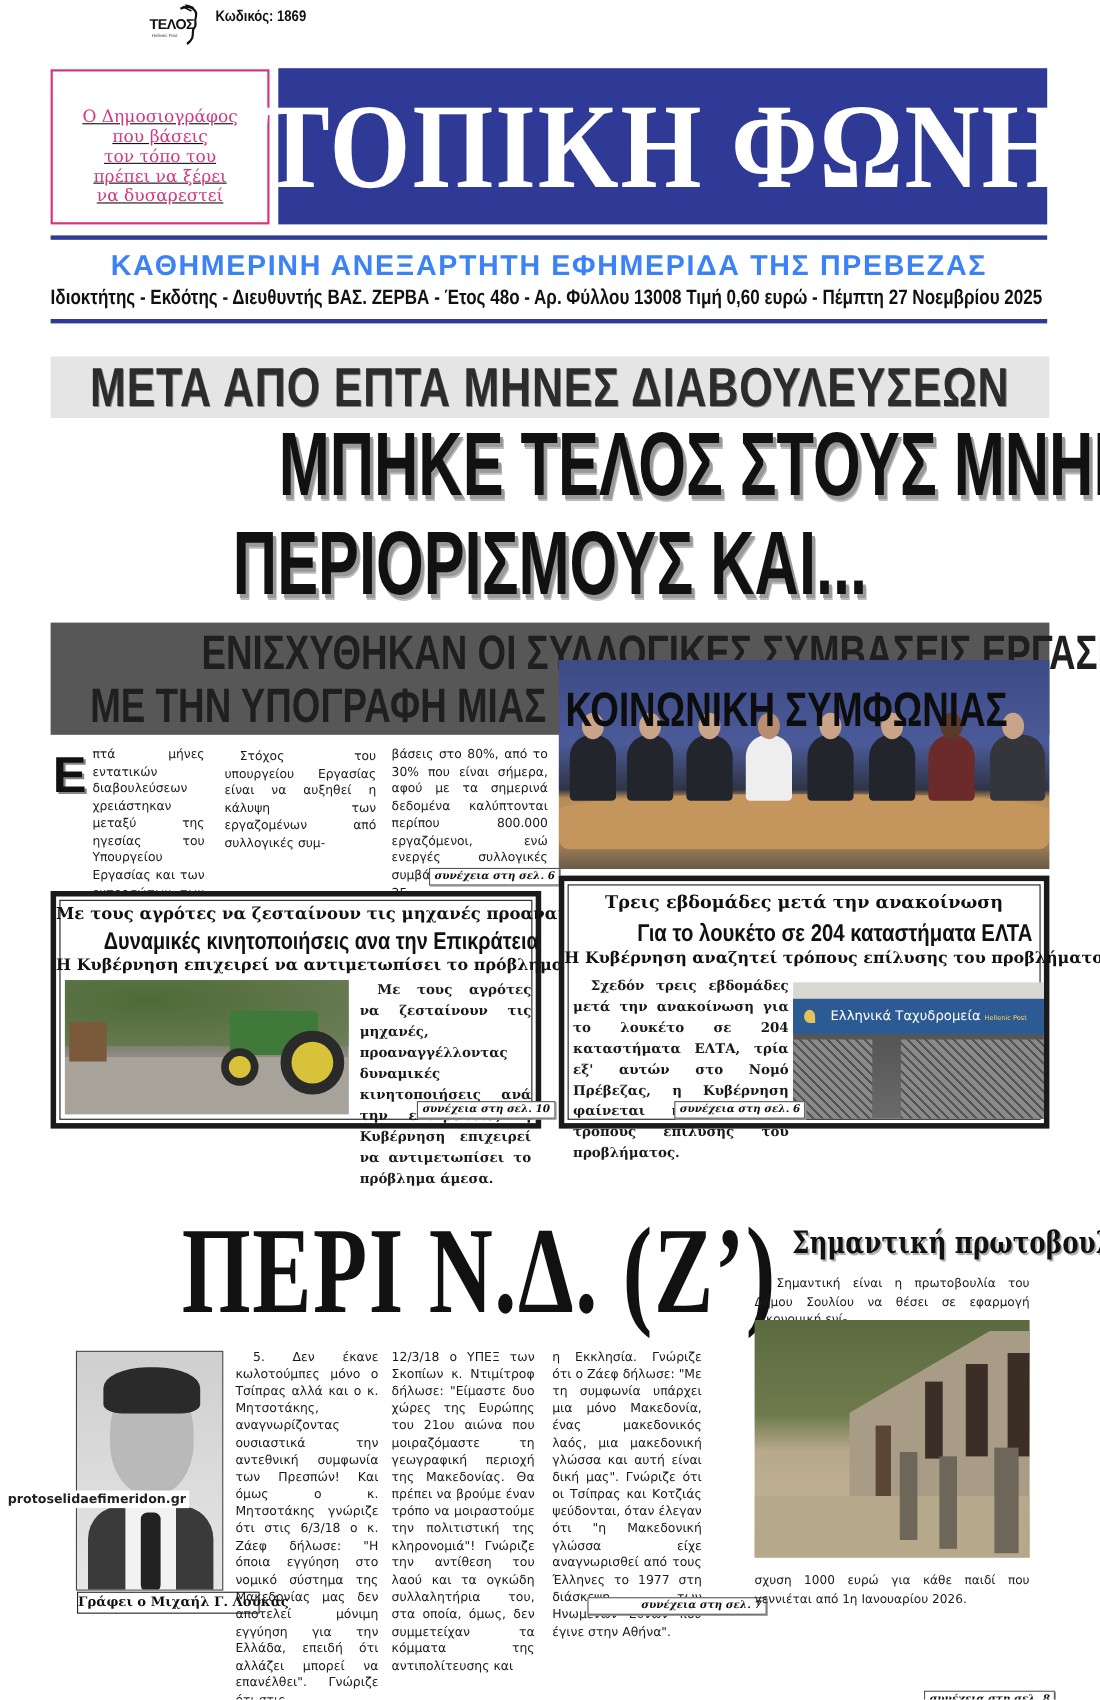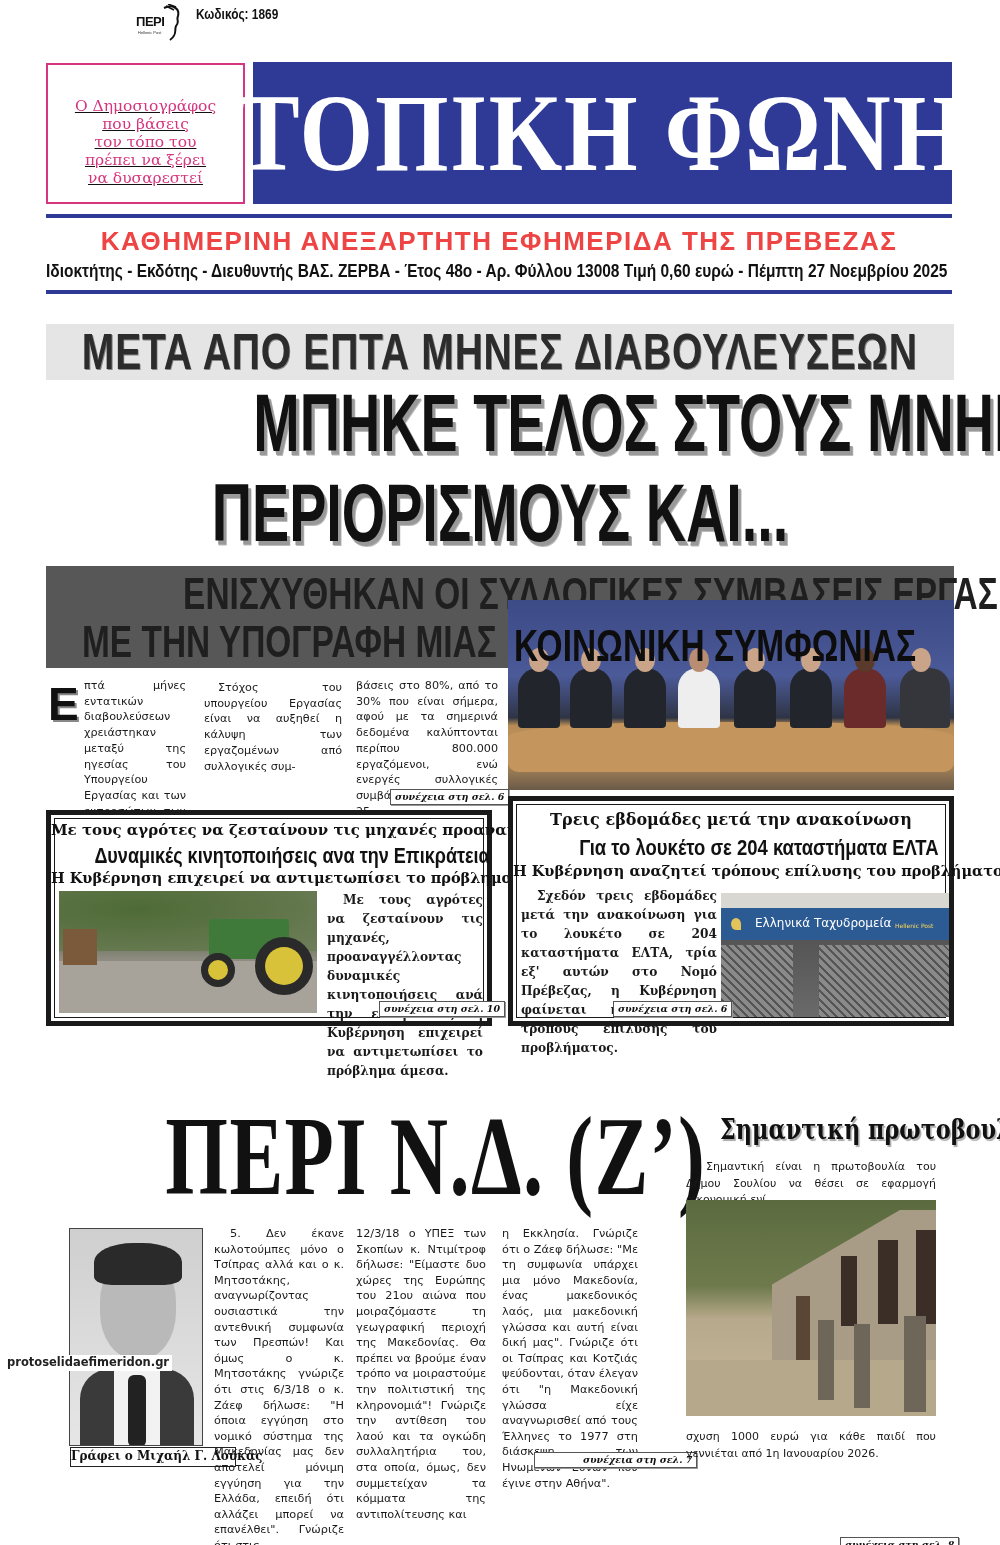--- a/index.html
+++ b/index.html
@@ -15,21 +15,21 @@
   .code { left: 196px; top: 6px; font: bold 14px "Liberation Sans", sans-serif; transform: scaleX(0.85); transform-origin: left; }
 
   .motto { left: 46px; top: 63px; width: 199px; height: 141px; border: 2px solid #d6367f; background: #fff;
     display: flex; flex-direction: column; justify-content: center; align-items: center; padding-top: 17px; text-decoration: underline; }
   .motto span { font: 15.5px/18px "DejaVu Serif", serif; color: #d6367f; text-align: center; display:block; }
 
   .title-box { left: 253px; top: 62px; width: 699px; height: 142px; background: #2e3a96; display: flex; align-items: center; justify-content: center; }
   .title-box span { font: bold 110px/1 "Liberation Serif", serif; color: #fff; letter-spacing: 2px; transform: scaleX(0.86); display:block; white-space: nowrap; }
 
   .rule { left: 46px; width: 906px; background: #2e3a96; }
-  .subtitle { left: 46px; top: 226px; width: 906px; text-align: center; font: bold 26px "Liberation Sans", sans-serif; color: #ef4444; letter-spacing: 1.5px; white-space: nowrap; }
+  .subtitle { left: 46px; top: 226px; width: 906px; text-align: center; font: bold 26px "Liberation Sans", sans-serif; color: #3b82f6; letter-spacing: 1.5px; white-space: nowrap; }
   .infoline { left: 46px; top: 260px; width: 906px; font: bold 19px "Liberation Sans", sans-serif; white-space: nowrap; transform: scaleX(0.815); transform-origin: left; }
 
   
   .kicker { left: 46px; top: 324px; width: 908px; height: 56px; background: #e5e5e5; display:flex; align-items:center; justify-content:center; }
   .kicker span { font: bold 50px/1 "Liberation Sans", sans-serif; color: #2c2c2c; transform: scaleX(0.78); display:block; white-space: nowrap; letter-spacing: 1px;
     text-shadow: 1px 1px 0 #888; }
   .headline { left: 0; width: 1000px; text-align: center; }
   .headline span { font: bold 82px/1 "Liberation Sans", sans-serif; color: #111; display: inline-block; transform: scaleX(0.68); white-space: nowrap;
     text-shadow: 4px 4px 0 #999, 5px 5px 0 #bbb; }
 
@@ -74,21 +74,21 @@
   .side-title span { font: bold 28px/1 "DejaVu Serif", serif; display:inline-block; transform: scaleX(0.80); white-space: nowrap; text-shadow: 2px 2px 1px #aaa; }
   .souli-photo { left: 686px; top: 1200px; width: 250px; height: 216px; overflow: hidden;
     background: linear-gradient(180deg, #5b6b3f 0%, #6e7a4c 40%, #b7a98b 55%, #c0b195 80%, #a89a7a 100%); }
 
   .watermark { left: 4px; top: 1355px; font: bold 11.5px/1 "DejaVu Sans", sans-serif; background: #fff; padding: 2px 3px; color: #222; white-space: nowrap; }
 </style>
 </head>
 <body>
 
 <div class="abs elta-logo">
-  <span class="elta-text">ΠΕΡΙ</span>
+  <span class="elta-text">ΤΕΛΟΣ</span>
   <span class="elta-sub">Hellenic Post</span>
   <svg width="26" height="40" viewBox="0 0 26 40">
     <path d="M4 4 C12 0 20 4 18 12 C16 16 20 18 16 22 C14 26 18 30 10 36" stroke="#111" stroke-width="2" fill="none"></path>
     <path d="M6 2 L14 6 M8 0 L16 3" stroke="#111" stroke-width="1.5"></path>
   </svg>
 </div>
 <div class="abs code">Κωδικός: 1869</div>
 
 <div class="abs motto">
   <span>Ο Δημοσιογράφος</span>

